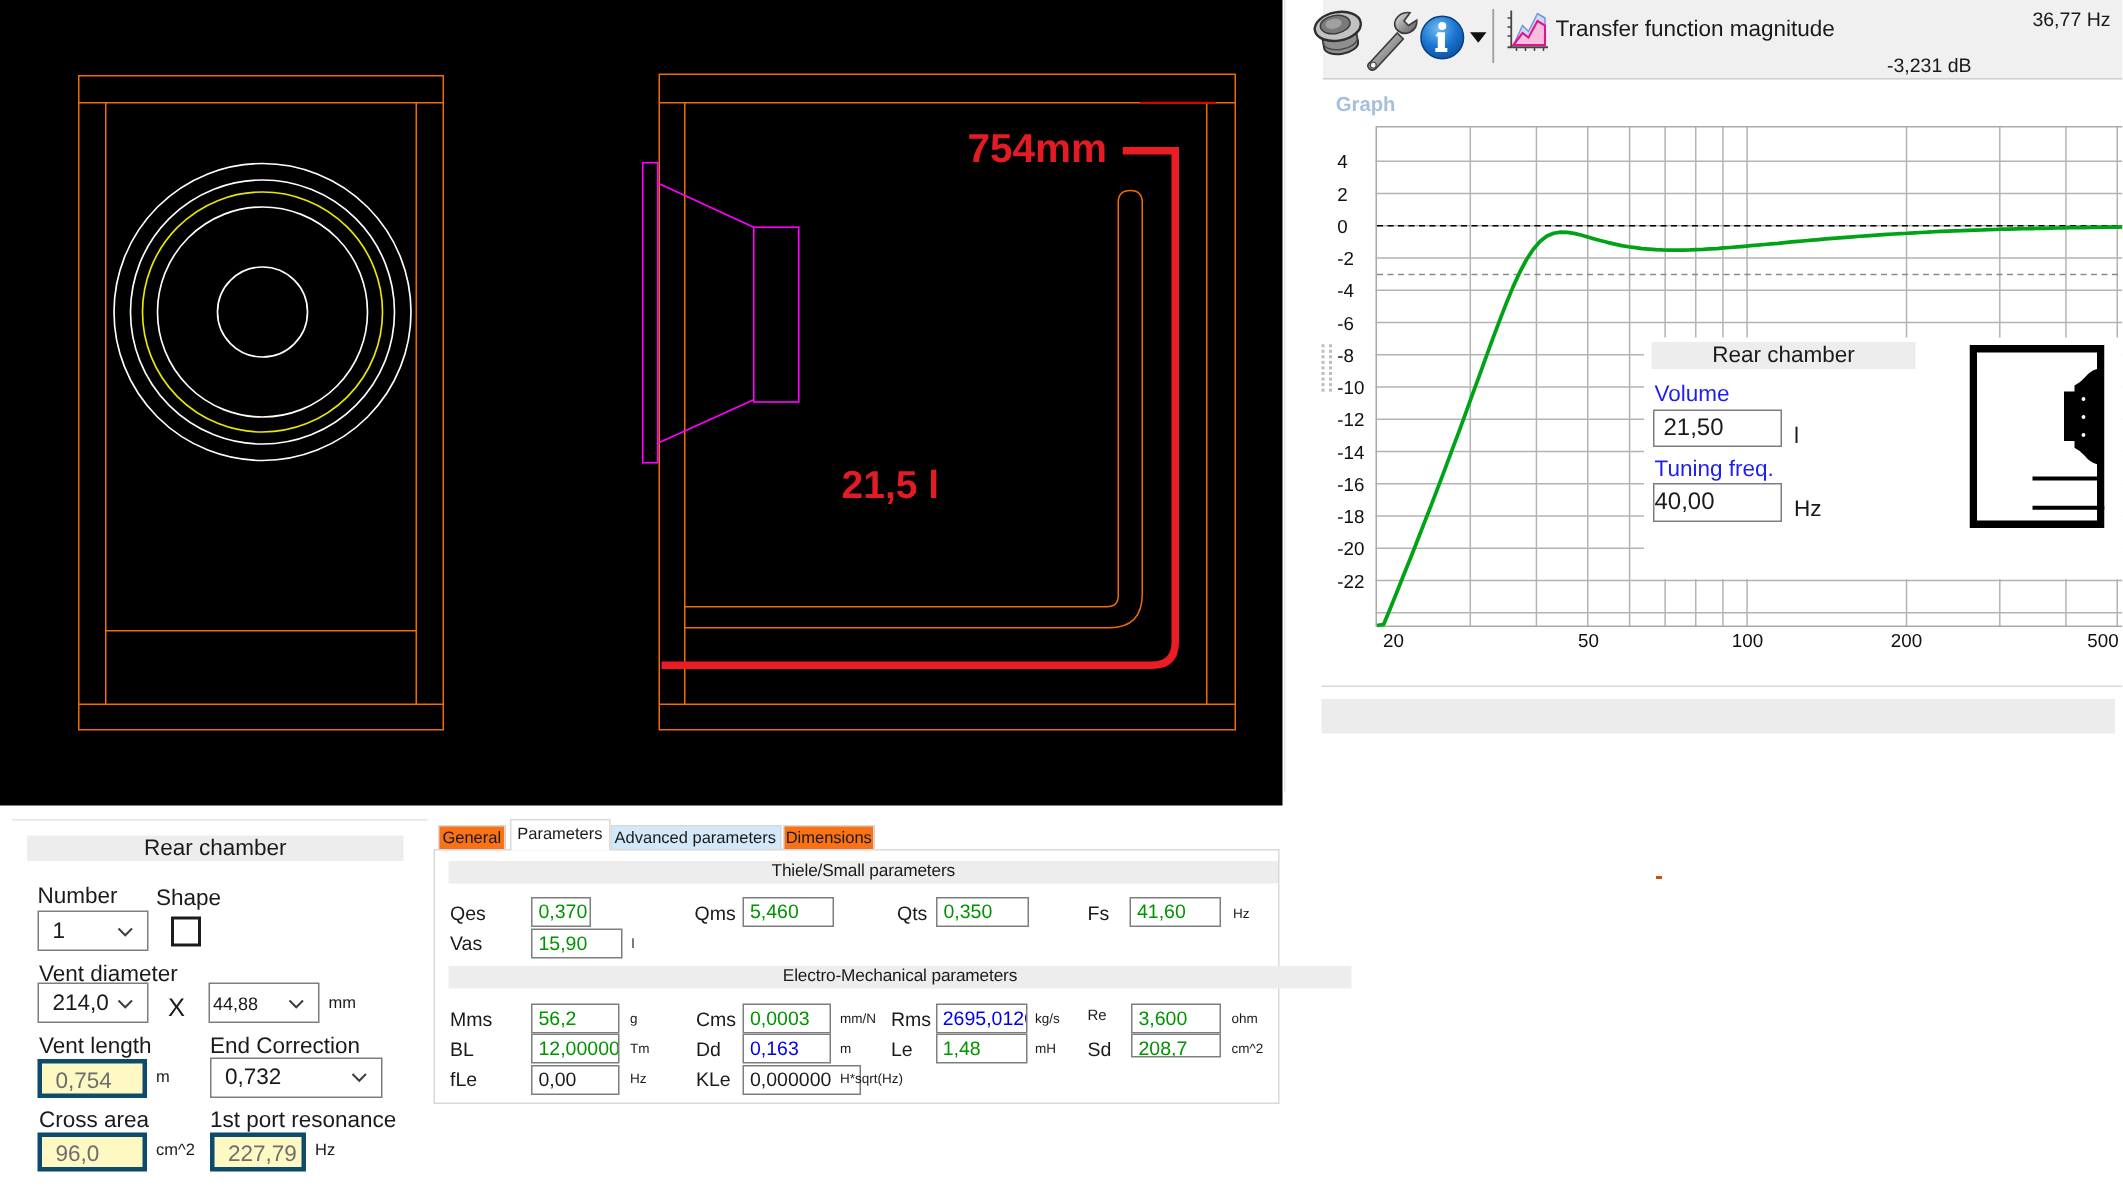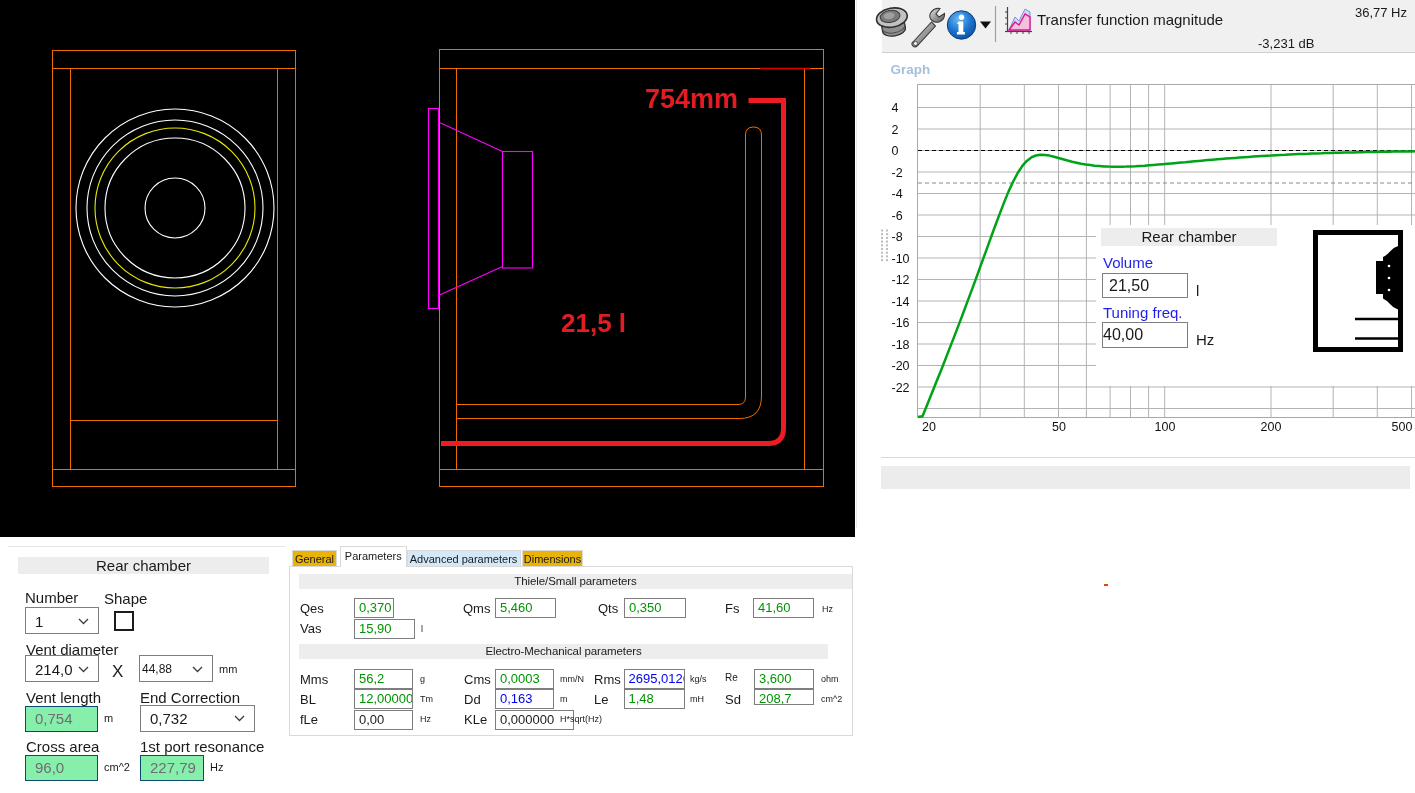--- a/index.html
+++ b/index.html
@@ -2,24 +2,24 @@
 <html><head><meta charset="utf-8"><title>t</title>
 <style>
 *{margin:0;padding:0;box-sizing:border-box}
 html,body{width:1415px;height:793px;background:#fff;overflow:hidden}
 body{font-family:"Liberation Sans",sans-serif;position:relative}
 .abs{position:absolute}
 .hdr{background:#ededed;text-align:center;color:#1a1a1a}
 .lbl{position:absolute;color:#1a1a1a;white-space:nowrap}
 .blu{color:#1f1fec}
 .ibox{position:absolute;border:1px solid #7e7e7e;background:#fff;color:#1a1a1a;white-space:nowrap;overflow:hidden}
-.dbox{position:absolute;border:1px solid #0c4a6e;background:#86efac;color:#6e6e6e;white-space:nowrap;overflow:hidden}
+.dbox{position:absolute;border:3px solid #0c4a6e;background:#fef9c3;color:#6e6e6e;white-space:nowrap;overflow:hidden}
 .vtext{font-size:13px;line-height:18px;padding-left:4px}
 .unit{position:absolute;font-size:9px;color:#1a1a1a;white-space:nowrap}
-.tab{position:absolute;border:1px solid #d9d9d9;border-bottom:none;font-size:11px;color:#1a1a1a;text-align:center;background:#eab308;white-space:nowrap;overflow:hidden}
+.tab{position:absolute;border:1px solid #d9d9d9;border-bottom:none;font-size:11px;color:#1a1a1a;text-align:center;background:#f97316;white-space:nowrap;overflow:hidden}
 svg text{font-family:"Liberation Sans",sans-serif}
 </style></head>
 <body>
 <svg id="cad" width="855" height="537" viewBox="0 0 855 537" style="position:absolute;left:0;top:0;background:#000">
 <g fill="none" stroke="#ef6c00" stroke-width="1">
 <rect x="52.5" y="50.5" width="243" height="436"></rect>
 <line x1="52.5" y1="68.5" x2="295.5" y2="68.5"></line>
 <line x1="70.5" y1="68.5" x2="70.5" y2="469.5"></line>
 <line x1="277.5" y1="68.5" x2="277.5" y2="469.5"></line>
 <line x1="70.5" y1="420.5" x2="277.5" y2="420.5"></line>
@@ -253,21 +253,21 @@
 <div class="lbl" style="left:463px;top:601px;font-size:13px">Qms</div>
 <div class="ibox vtext" style="left:495px;top:597.5px;width:61px;height:20px;color:#009400">5,460</div>
 <div class="lbl" style="left:598px;top:601px;font-size:13px">Qts</div>
 <div class="ibox vtext" style="left:624px;top:598px;width:62px;height:20px;color:#009400">0,350</div>
 <div class="lbl" style="left:725px;top:601px;font-size:13px">Fs</div>
 <div class="ibox vtext" style="left:753px;top:598px;width:61px;height:20px;color:#009400">41,60</div>
 <div class="unit" style="left:822px;top:604px">Hz</div>
 <div class="lbl" style="left:300px;top:621px;font-size:13px">Vas</div>
 <div class="ibox vtext" style="left:354px;top:618.5px;width:61px;height:20px;color:#009400">15,90</div>
 <div class="unit" style="left:421px;top:624px">l</div>
-<div class="abs hdr" style="left:299px;top:643.5px;width:529px;height:15px;font-size:11.5px;line-height:15px;letter-spacing:-0.1px">Electro-Mechanical parameters</div>
+<div class="abs hdr" style="left:299px;top:643.5px;width:602px;height:15px;font-size:11.5px;line-height:15px;letter-spacing:-0.1px">Electro-Mechanical parameters</div>
 <div class="lbl" style="left:300px;top:672px;font-size:13px">Mms</div>
 <div class="ibox vtext" style="left:354px;top:668.5px;width:59px;height:20px;color:#009400">56,2</div>
 <div class="unit" style="left:420px;top:674px">g</div>
 <div class="lbl" style="left:464px;top:672px;font-size:13px">Cms</div>
 <div class="ibox vtext" style="left:495px;top:668.5px;width:59px;height:20px;color:#009400">0,0003</div>
 <div class="unit" style="left:560px;top:674px">mm/N</div>
 <div class="lbl" style="left:594px;top:672px;font-size:13px">Rms</div>
 <div class="ibox vtext" style="left:623.5px;top:668.5px;width:61px;height:20px;color:#0000f0">2695,01266</div>
 <div class="unit" style="left:690px;top:674px">kg/s</div>
 <div class="lbl" style="left:725px;top:672px;font-size:10px">Re</div>

